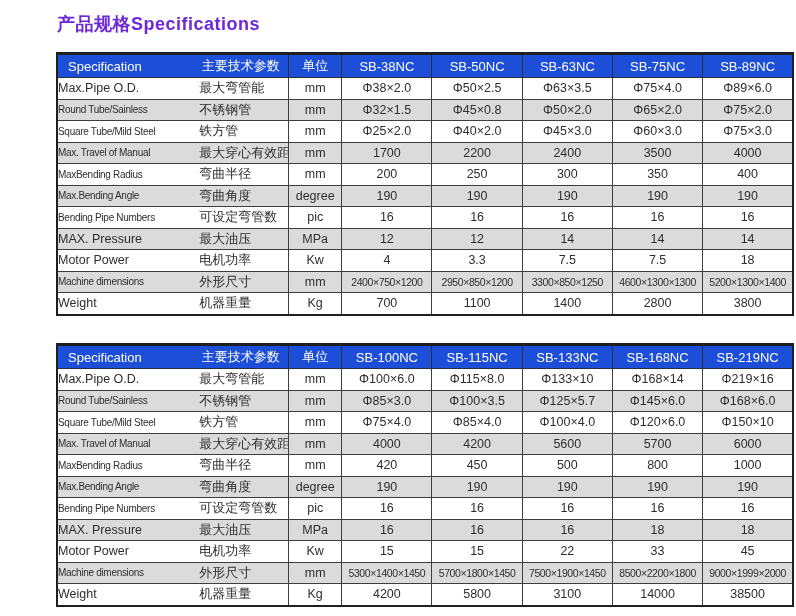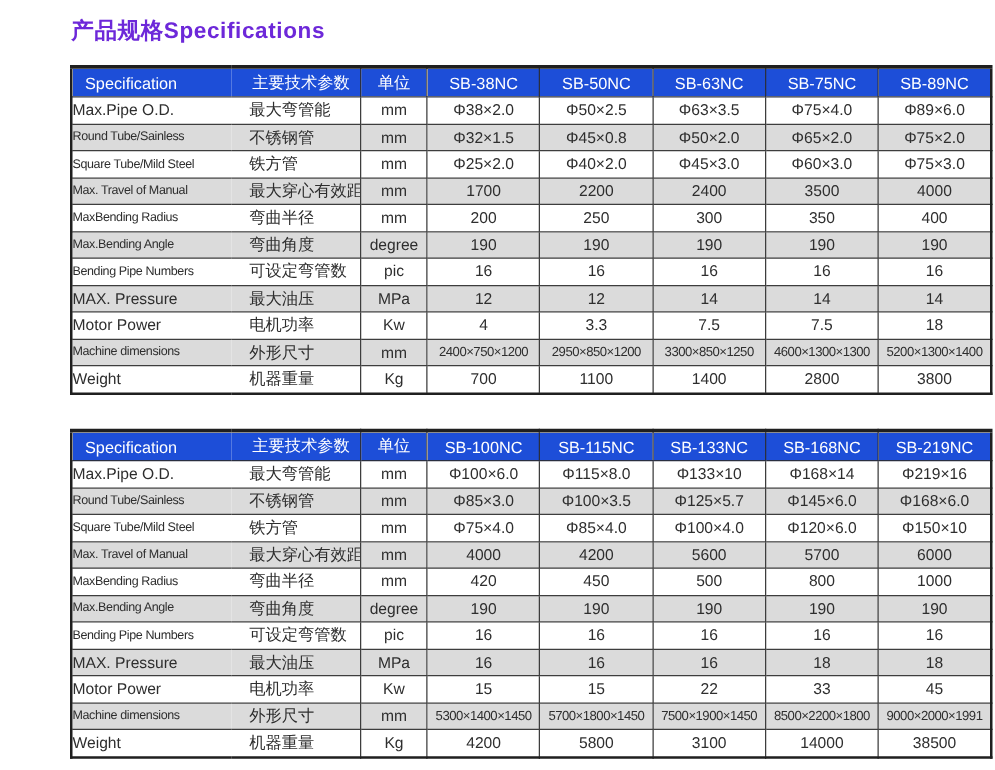--- a/index.html
+++ b/index.html
@@ -339,21 +339,21 @@
           <td class="col-7">45</td>
         </tr>
         <tr>
           <td class="col-0 long-text">Machine dimensions</td>
           <td class="col-1">外形尺寸</td>
           <td class="col-2">mm</td>
           <td class="col-3 dim-value">5300×1400×1450</td>
           <td class="col-4 dim-value">5700×1800×1450</td>
           <td class="col-5 dim-value">7500×1900×1450</td>
           <td class="col-6 dim-value">8500×2200×1800</td>
-          <td class="col-7 dim-value">9000×2000×1991</td>
+          <td class="col-7 dim-value">9000×1999×2000</td>
         </tr>
         <tr>
           <td class="col-0">Weight</td>
           <td class="col-1">机器重量</td>
           <td class="col-2">Kg</td>
           <td class="col-3">4200</td>
           <td class="col-4">5800</td>
           <td class="col-5">3100</td>
           <td class="col-6">14000</td>
           <td class="col-7">38500</td>

